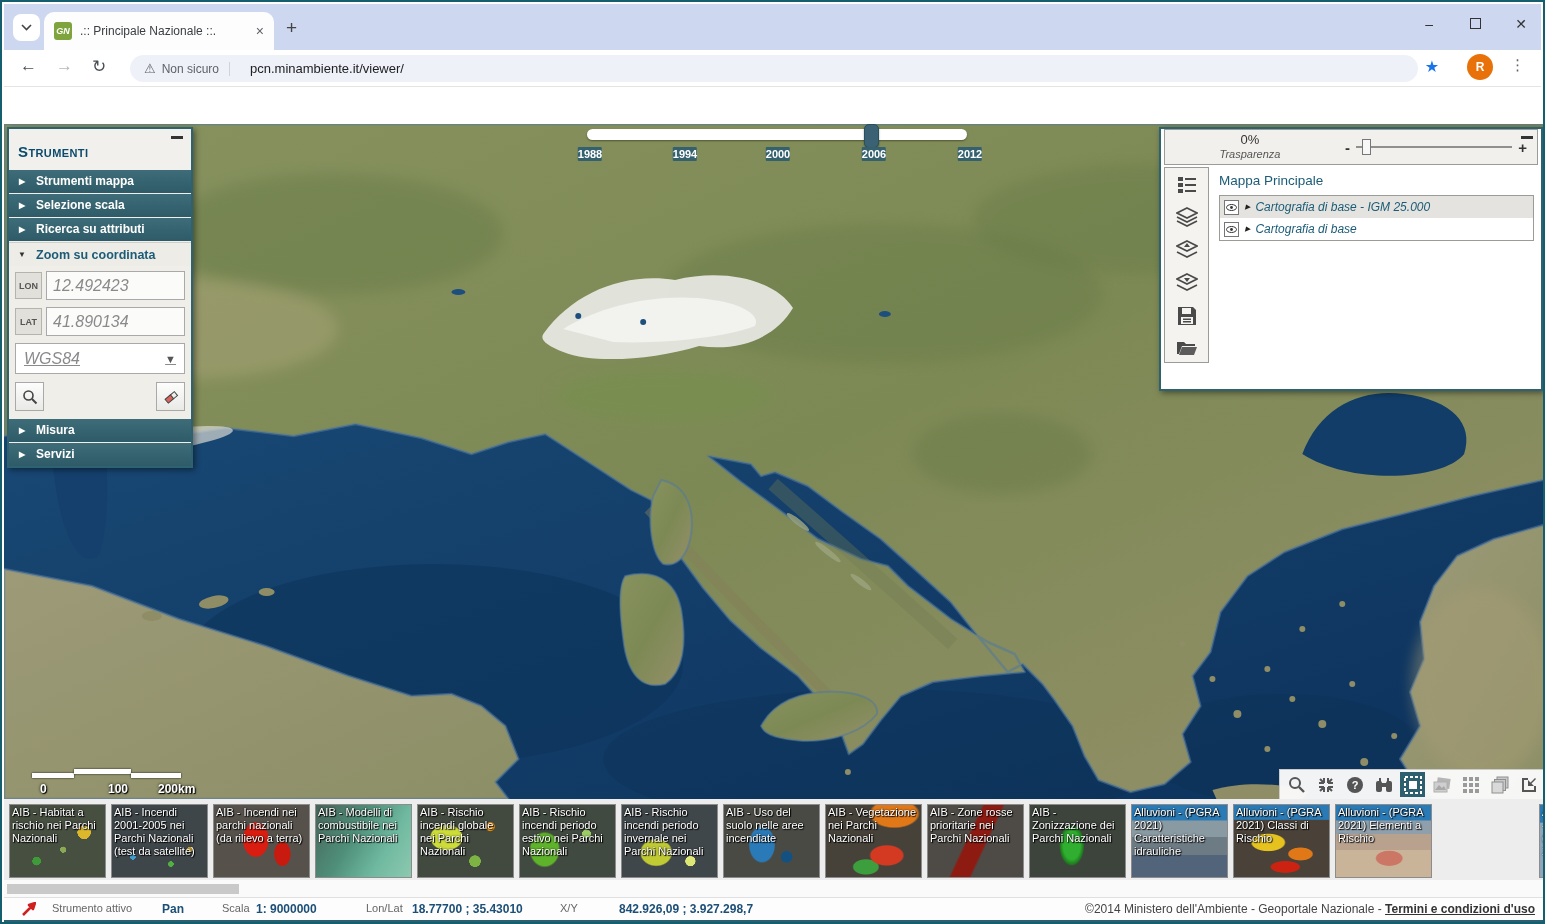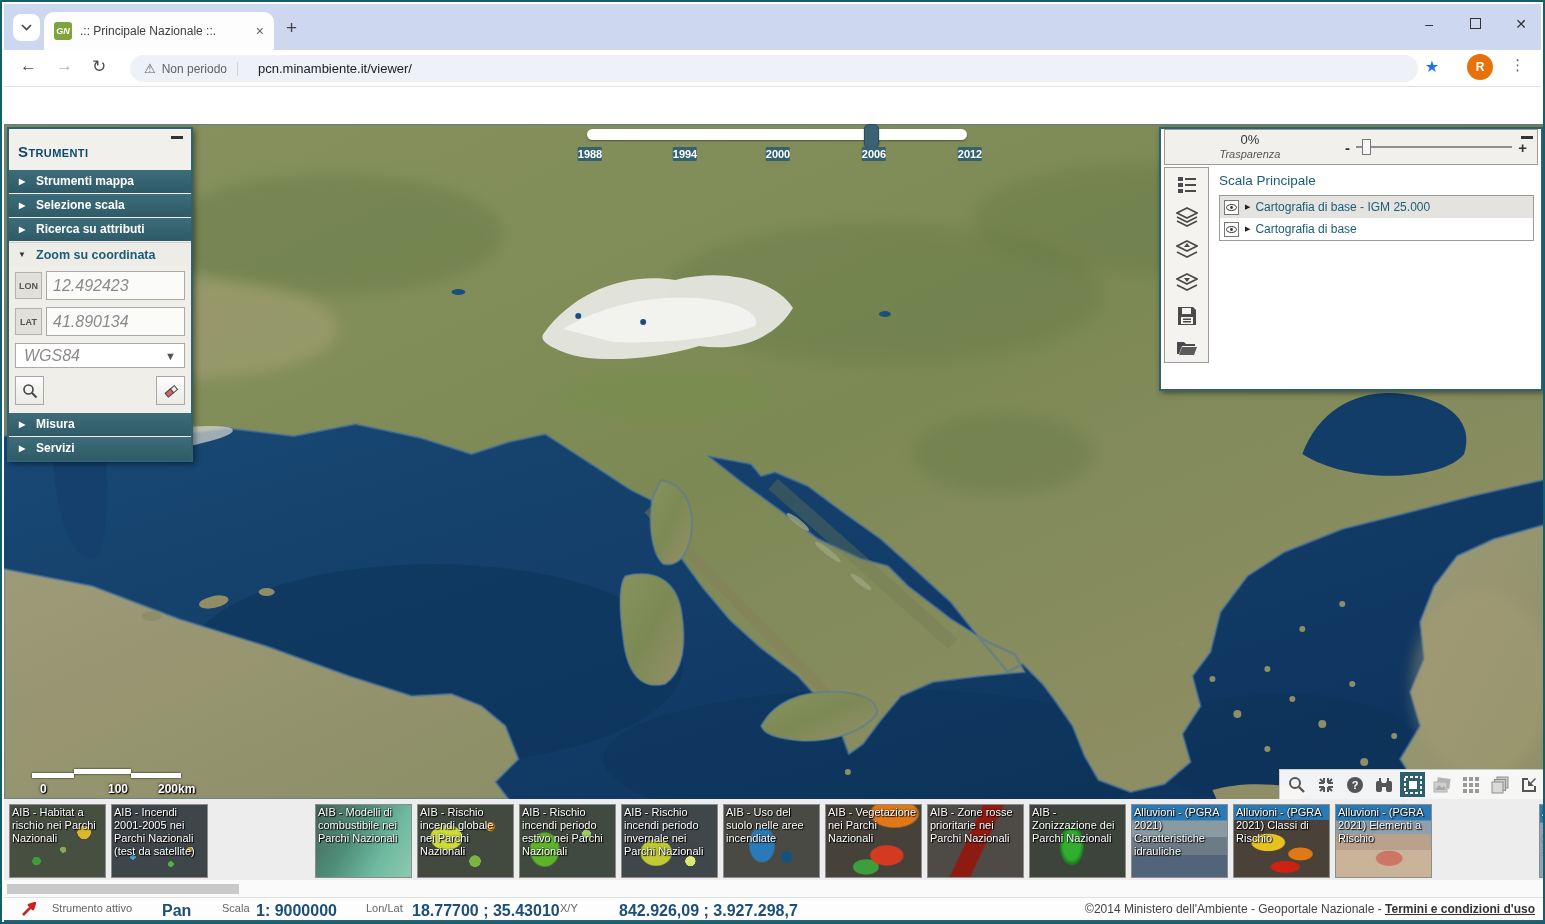--- a/index.html
+++ b/index.html
@@ -48,41 +48,41 @@
   #tools-panel{left:3px;top:3px;width:186px;background:#f1f0ec;}
   #tools-panel .panel-title{padding:14px 0 10px 9px;}
   .acc-bar{position:relative;height:23px;background:linear-gradient(#3e6c79,#2e5b67);color:#fff;font-size:12px;font-weight:bold;line-height:23px;padding-left:27px;margin-bottom:1px;}
   .acc-bar .arr{position:absolute;left:10px;top:0;font-size:8px;}
   .acc-open{position:relative;height:24px;background:#edece7;color:#1c5c77;font-size:12.5px;font-weight:bold;line-height:24px;padding-left:27px;border-top:1px solid #cfcec9;}
   .acc-open .arr{position:absolute;left:9px;top:0;font-size:8px;color:#333;}
   #coord-body{padding:5px 6px 8px 6px;background:#efeee9;}
   .coord-row{display:flex;align-items:center;margin-bottom:7px;}
   .coord-chip{width:27px;height:27px;background:#e2e0da;border:1px solid #b5b3ad;font-size:9px;font-weight:bold;color:#555;display:flex;align-items:center;justify-content:center;}
   .coord-input{flex:1;height:29px;margin-left:4px;border:1px solid #a9a9a9;background:#fbfbfa;font-style:italic;font-size:16px;color:#8a8a8a;padding:0 6px;width:100%;}
-  #crs-select{height:25px;border:1px solid #a9a9a9;background:#fff;font-style:italic;font-size:16px;color:#8a8a8a;display:flex;align-items:center;justify-content:space-between;padding:0 8px;margin-bottom:8px;}
+  #crs-select{height:31px;border:1px solid #a9a9a9;background:#fff;font-style:italic;font-size:16px;color:#8a8a8a;display:flex;align-items:center;justify-content:space-between;padding:0 8px;margin-bottom:8px;text-decoration:underline;}
   #crs-select .chev{color:#555;font-size:11px;font-style:normal;}
   #coord-btns{display:flex;justify-content:space-between;}
   .sqbtn{width:29px;height:29px;border:1px solid #a9a9a9;background:linear-gradient(#fdfdfd,#e9e9e6);display:flex;align-items:center;justify-content:center;}
 
   #services-panel{left:1155px;top:3px;width:384px;height:264px;background:#fff;}
   #services-panel .panel-title{padding:12px 0 8px 11px;background:#f1f0ec;display:block;}
   #transp-box{margin:0 3px;border:1px solid #9b9b97;background:#f1f0ec;height:36px;display:flex;align-items:center;}
   #transp-labels{width:170px;text-align:center;line-height:1.15;}
   #transp-value{font-size:13px;color:#333;}
   #transp-name{font-size:11px;font-style:italic;color:#555;}
   #transp-slider{flex:1;display:flex;align-items:center;padding:0 10px;}
   #transp-minus,#transp-plus{font-size:15px;color:#333;font-weight:bold;}
   #transp-track{flex:1;height:2px;background:#8f8f8f;margin:0 6px;position:relative;}
   #transp-thumb{position:absolute;left:6px;top:-7px;width:9px;height:16px;background:#f7f7f7;border:1px solid #777;}
   #svc-main{display:flex;margin:2px 3px 3px 3px;height:196px;}
   #svc-icons{width:45px;border:1px solid #9b9b97;background:#f4f3f0;display:flex;flex-direction:column;align-items:center;padding-top:8px;gap:9px;}
   #svc-content{flex:1;padding:6px 4px 0 10px;background:#fff;}
   #map-group-title{font-size:13.5px;color:#1c5c77;margin-bottom:7px;}
   #layer-tree{border:1px solid #9b9b97;}
-  .layer-row{display:flex;align-items:center;height:22px;padding-left:4px;font-size:12px;color:#1c5c77;}
+  .layer-row{display:flex;align-items:center;height:22px;padding-left:4px;font-size:12px;color:#1c5c77;font-style:italic;}
   .layer-row.sel{background:#e4e3df;}
   .eye-box{width:15px;height:15px;border:1px solid #777;background:#fff;display:flex;align-items:center;justify-content:center;margin-right:6px;}
   .layer-arr{font-size:7px;color:#222;margin-right:5px;}
 
   
   #scalebar{position:absolute;left:26px;top:644px;width:170px;height:32px;}
   .sb-seg{position:absolute;background:#fff;box-shadow:0 0 2px #000;}
   .sb-lbl{position:absolute;top:14px;color:#fff;font-size:12px;font-weight:bold;text-shadow:0 0 3px #000,1px 1px 1px #000;}
 
   
@@ -110,21 +110,21 @@
   .t13{background:linear-gradient(180deg,#2a7ab5 0 20%,transparent 21%),radial-gradient(ellipse 29px 15px at 36% 52%,#e6c21f 55%,transparent 61%),radial-gradient(ellipse 21px 11px at 70% 68%,#e07818 55%,transparent 62%),radial-gradient(ellipse 25px 10px at 54% 86%,#cc2211 55%,transparent 62%),#4a4238;}
   .t14{background:linear-gradient(180deg,#2a7ab5 0 21%,transparent 22%),radial-gradient(ellipse 23px 13px at 56% 74%,#cc7766 55%,transparent 61%),linear-gradient(180deg,#8fa0ac 22% 40%,#b8a28e 41% 62%,#c9b49a 63%);}
   .t15{background:linear-gradient(180deg,#2a7ab5 0 21%,#9fb4c6 22% 48%,#dde9f1 49% 74%,#b9cfe0 75%);}
   .t16{background:linear-gradient(180deg,#2a7ab5 0 24%,#8fa6ba 25%);}
 
   #thumb-scroll{position:absolute;left:2px;top:878px;width:1541px;height:17px;background:#fafafa;}
   #thumb-scroll-thumb{position:absolute;left:3px;top:4px;width:232px;height:10px;background:#c9c9c9;}
 
   
   #statusbar{position:absolute;left:2px;top:895px;width:1541px;height:23px;background:#fdfdfd;border-top:1px solid #e0e0e0;font-size:11px;color:#666;}
-  #statusbar .val{font-weight:bold;color:#1c4f78;font-size:16px;}
+  #statusbar .val{font-weight:bold;color:#1c4f78;font-size:12px;}
   .sb-item{position:absolute;top:4px;white-space:nowrap;}
   #tool-value{color:#2a6da4;}
   #copyright{position:absolute;right:10px;top:4px;font-size:12px;color:#444;}
   #terms-link{font-weight:bold;text-decoration:underline;color:#333;}
   #bottom-strip{position:absolute;left:2px;top:918px;width:1541px;height:4px;background:#2a6172;}
 </style>
 </head>
 <body>
 
 <div id="window">
@@ -145,21 +145,21 @@
     <span id="btn-max" class="winctl"><span id="box-max"></span></span>
     <span id="btn-close" class="winctl">✕</span>
   </div>
 
   <div id="toolbar">
     <span id="nav-back" class="navic">←</span>
     <span id="nav-fwd" class="navic">→</span>
     <span id="nav-reload" class="navic">↻</span>
     <div id="addressbar">
       <span id="warn-tri">⚠</span>
-      <span id="security-chip">Non periodo</span>
+      <span id="security-chip">Non sicuro</span>
       <span id="url-text">pcn.minambiente.it/viewer/</span>
     </div>
     <span id="star-btn">★</span>
     <span id="avatar">R</span>
     <span id="menu-dots">⋮</span>
   </div>
 
   <div id="page-header"></div>
 
   <div id="map-area">
@@ -359,21 +359,21 @@
                 <rect x="4" y="11" width="12" height="7" fill="#f4f3f0"></rect>
                 <rect x="6" y="12.5" width="8" height="1.5" fill="#4a4a4a"></rect>
                 <rect x="6" y="15" width="8" height="1.5" fill="#4a4a4a"></rect>
               </svg></span>
           <span><svg width="22" height="17" viewBox="0 0 22 17">
                 <path d="M1,3 H8 L10,5 H19 V7 H6 L3,15 H1 Z" fill="#4a4a4a"></path>
                 <path d="M6,8 H21 L18,16 H3 Z" fill="#5c5c5c"></path>
               </svg></span>
         </div>
         <div id="svc-content">
-          <div id="map-group-title">Scala Principale</div>
+          <div id="map-group-title">Mappa Principale</div>
           <div id="layer-tree">
             <div class="layer-row sel">
               <span class="eye-box">
                   <svg width="11" height="7" viewBox="0 0 11 7">
                     <ellipse cx="5.5" cy="3.5" rx="5" ry="3" fill="none" stroke="#333" stroke-width="1"></ellipse>
                     <circle cx="5.5" cy="3.5" r="1.4" fill="#333"></circle>
                   </svg>
                 </span>
               <span class="layer-arr">▶</span>
               <span>Cartografia di base - IGM 25.000</span>
@@ -480,20 +480,23 @@
     </div>
   </div>
 
   <div id="thumbstrip">
     <div class="thumb t1" style="left:5px">
         <span class="tlabel">AIB - Habitat a rischio nei Parchi Nazionali</span>
       </div>
     <div class="thumb t2" style="left:107px">
         <span class="tlabel">AIB - Incendi 2001-2005 nei Parchi Nazionali (test da satellite)</span>
       </div>
+    <div class="thumb t3" style="left:209px">
+        <span class="tlabel">AIB - Incendi nei parchi nazionali (da rilievo a terra)</span>
+      </div>
     <div class="thumb t4" style="left:311px">
         <span class="tlabel">AIB - Modelli di combustibile nei Parchi Nazionali</span>
       </div>
     <div class="thumb t5" style="left:413px">
         <span class="tlabel">AIB - Rischio incendi globale nei Parchi Nazionali</span>
       </div>
     <div class="thumb t6" style="left:515px">
         <span class="tlabel">AIB - Rischio incendi periodo estivo nei Parchi Nazionali</span>
       </div>
     <div class="thumb t7" style="left:617px">

